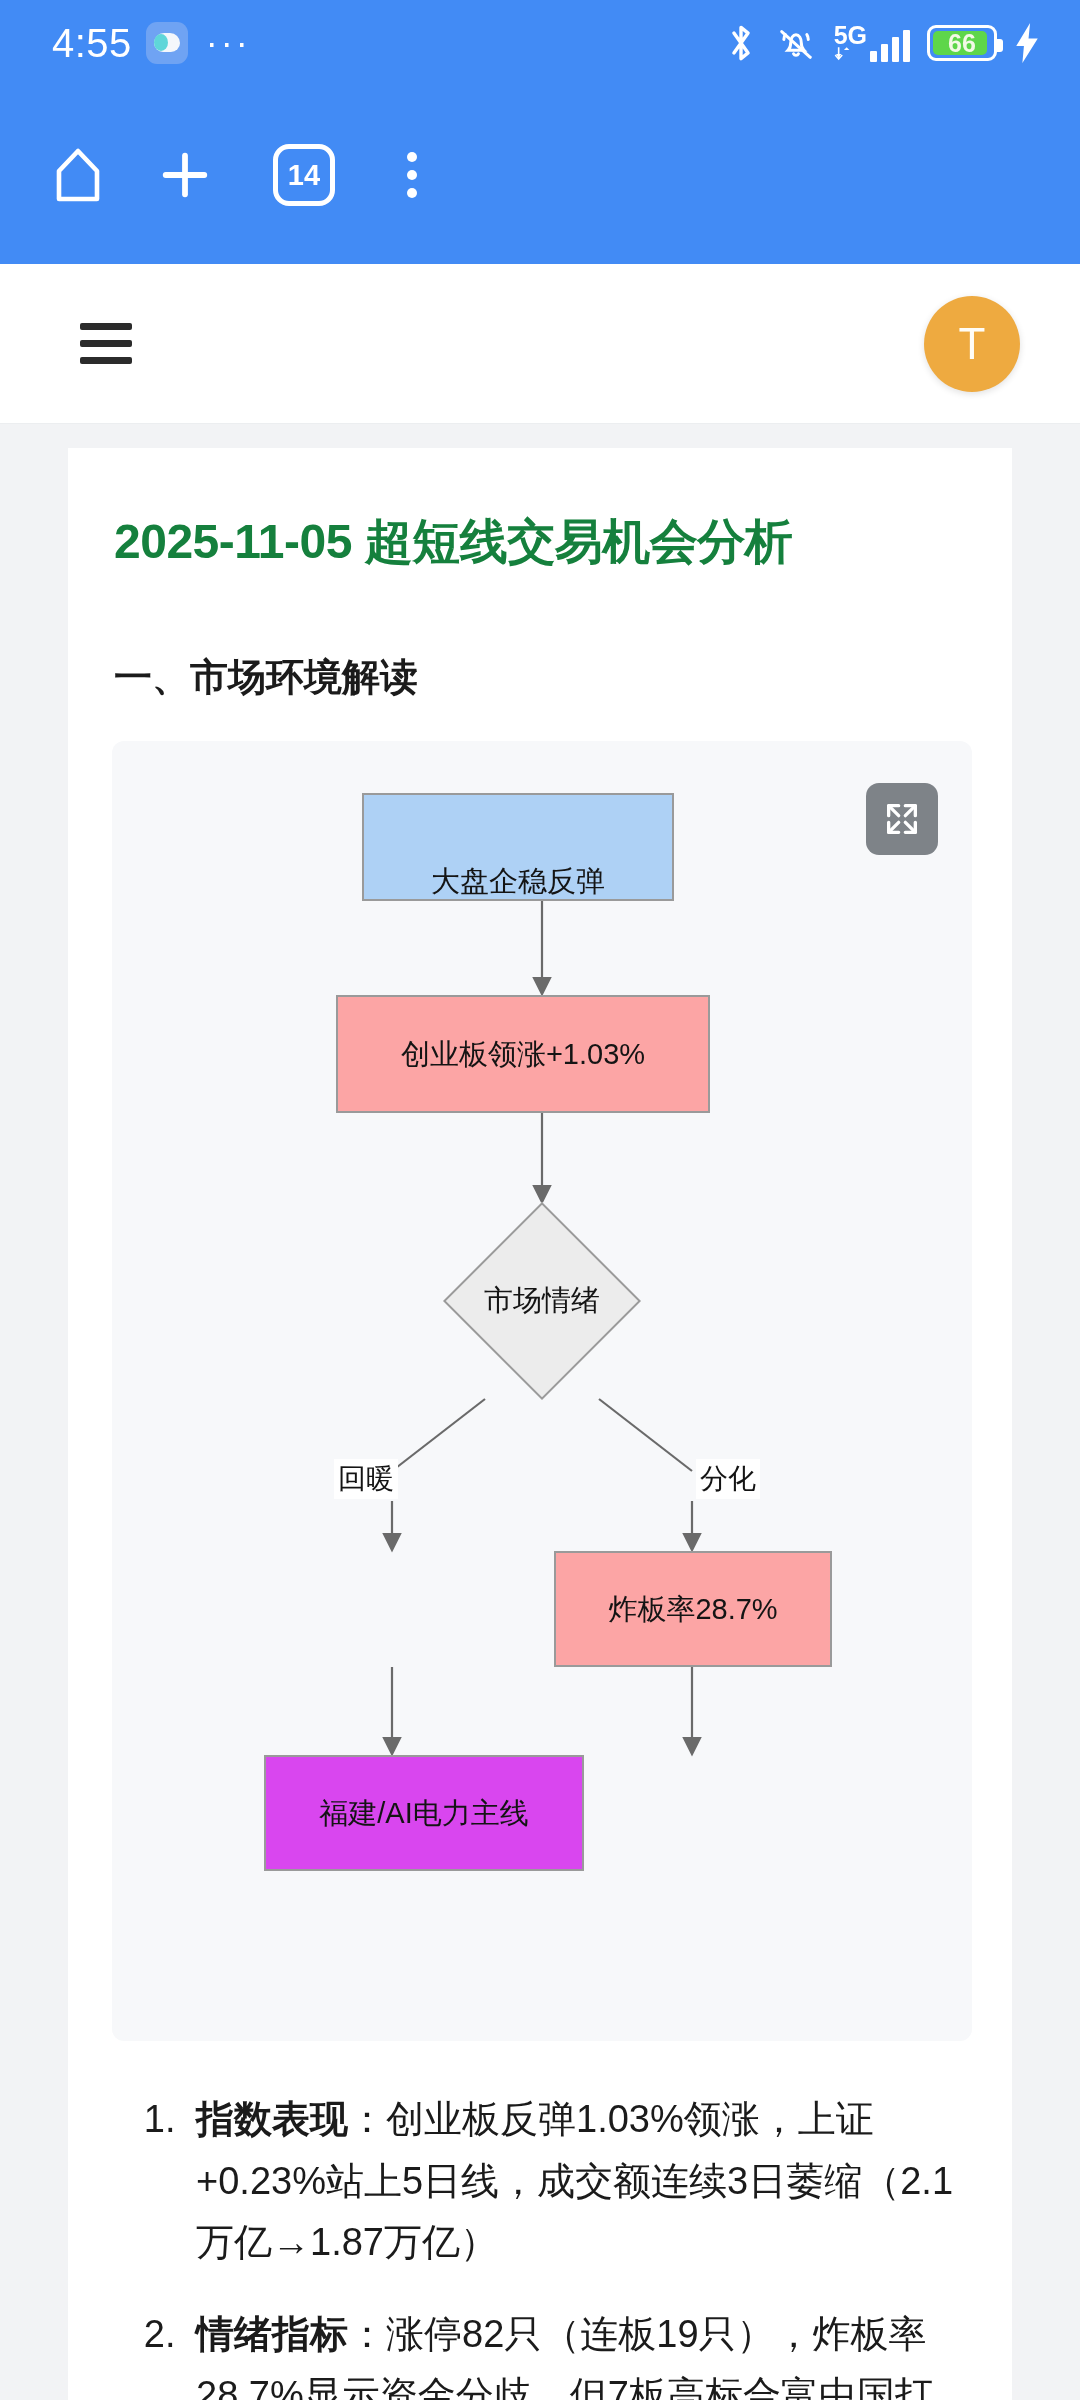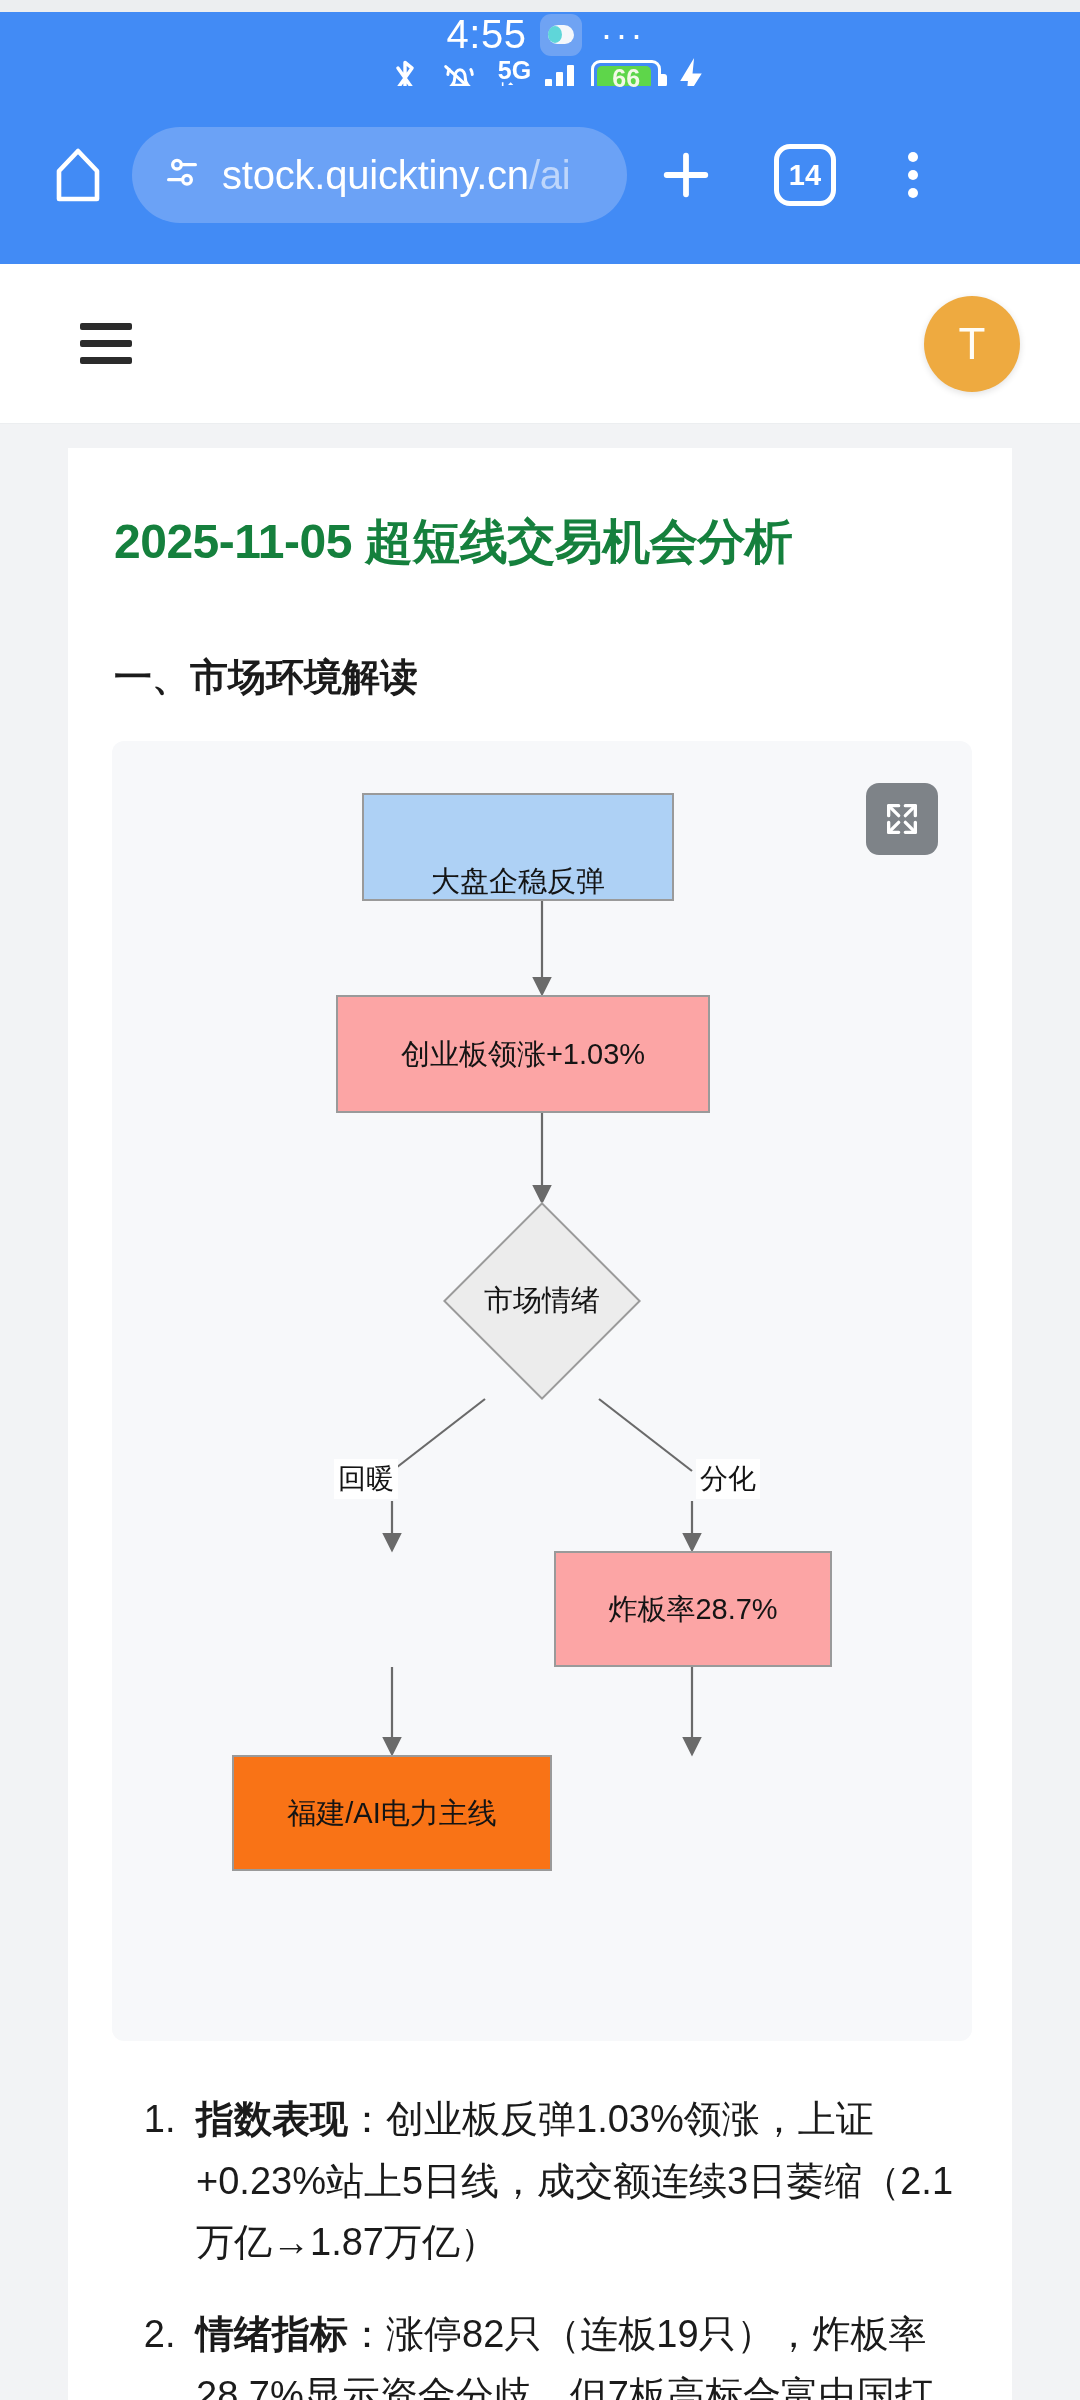--- a/index.html
+++ b/index.html
@@ -5,25 +5,24 @@
   * { margin:0; padding:0; box-sizing:border-box; }
   html,body { width:1080px; height:2400px; }
   body {
     font-family:"Liberation Sans","DejaVu Sans",sans-serif;
     background:#eceef0;
     overflow:hidden;
   }
 
   
   .statusbar{
-    position:absolute; top:12px; left:0; width:1080px; height:86px;
+    position:absolute; top:0; left:0; width:1080px; height:86px;
     background:#428bf5; color:#fff;
     display:flex; align-items:center; justify-content:space-between;
     padding:0 40px 0 52px;
-    flex-direction:column;
   }
   .sb-left{ display:flex; align-items:center; gap:14px; }
   .sb-clock{ font-size:40px; letter-spacing:.5px; font-weight:400; }
   .sb-weather{
     width:42px;height:42px;border-radius:11px;background:#6fa3f3;
     position:relative;
   }
   .sb-weather .cloud{
     position:absolute;left:8px;top:11px;width:26px;height:19px;
     background:#f4f7fb;border-radius:12px 12px 11px 11px;
@@ -121,21 +120,21 @@
     display:flex;align-items:center;justify-content:center; cursor:pointer;
   }
   .node{
     position:absolute; border:2px solid #9a9a9a;
     display:flex;align-items:center;justify-content:center;
     font-size:29px; color:#141414; text-align:center; line-height:1.2;
   }
   .n-blue{ background:#aed1f5;align-items:flex-end; }
   .n-gray{ background:#fca5a5; }
   .n-orange{ background:#ef9362; }
-  .n-green{ background:#f97316; }
+  .n-green{ background:#d946ef;margin-left:32px; }
   .diamond-wrap{
     position:absolute; display:flex; align-items:center; justify-content:center;
   }
   .diamond{
     width:140px;height:140px;background:#ececec;border:2px solid #9a9a9a;
     transform:rotate(45deg);
   }
   .diamond-lbl{
     position:absolute; font-size:29px; color:#141414; white-space:nowrap;
   }
@@ -208,31 +207,20 @@
     </span>
   </div>
 </div>
 
 <div class="toolbar">
   <div class="tb-home">
     <svg width="52" height="56" viewBox="0 0 26 28" fill="none" stroke="#fff" stroke-width="2.3" stroke-linejoin="round">
       <path d="M13 2 L3.5 12 V26 h19 V12 Z"></path>
     </svg>
   </div>
-  <div class="omnibox">
-    <span>
-      <svg width="40" height="40" viewBox="0 0 24 24" fill="none" stroke="#fff" stroke-width="2" stroke-linecap="round">
-        <circle cx="9" cy="7" r="2.6"></circle>
-          <line x1="12.4" y1="7" x2="20" y2="7"></line>
-        <circle cx="15" cy="16" r="2.6"></circle>
-          <line x1="4" y1="16" x2="11.6" y2="16"></line>
-      </svg>
-    </span>
-    <span class="url"><span>stock.quicktiny.cn</span><span class="path">/ai</span></span>
-  </div>
   <div class="tb-plus">
     <svg width="54" height="54" viewBox="0 0 28 28" stroke="#fff" stroke-width="3" stroke-linecap="round">
       <line x1="14" y1="4" x2="14" y2="24"></line>
         <line x1="4" y1="14" x2="24" y2="14"></line>
     </svg>
   </div>
   <div class="tb-tabs">
     <span class="tabcount">14</span>
   </div>
   <div class="tb-menu">

